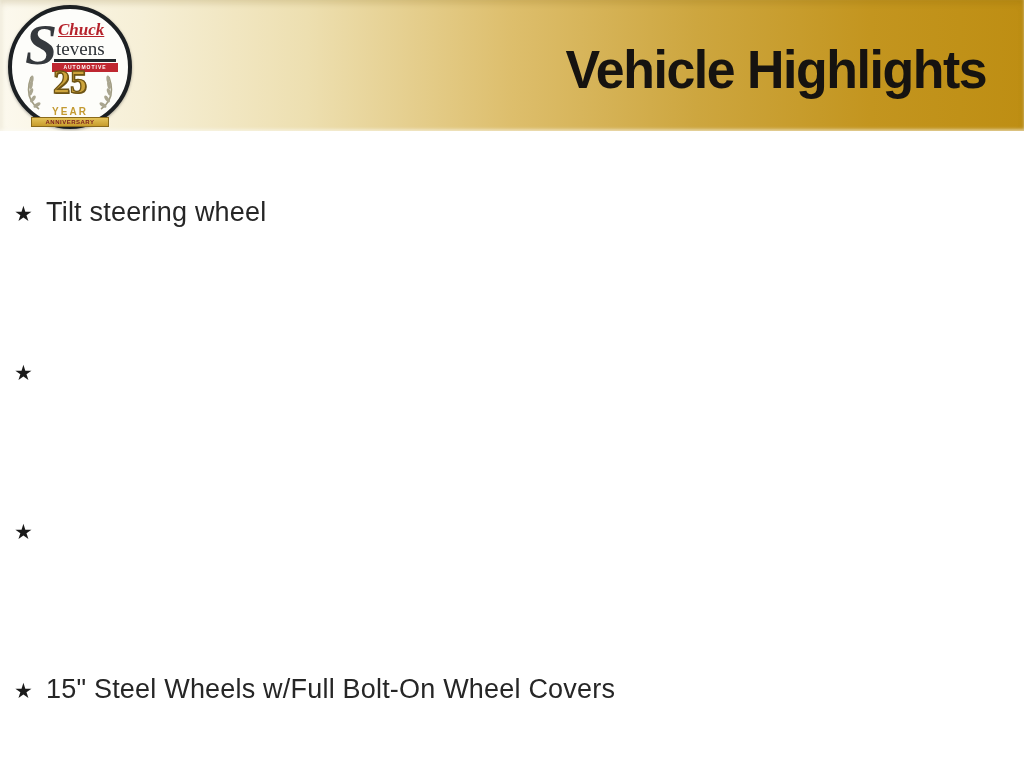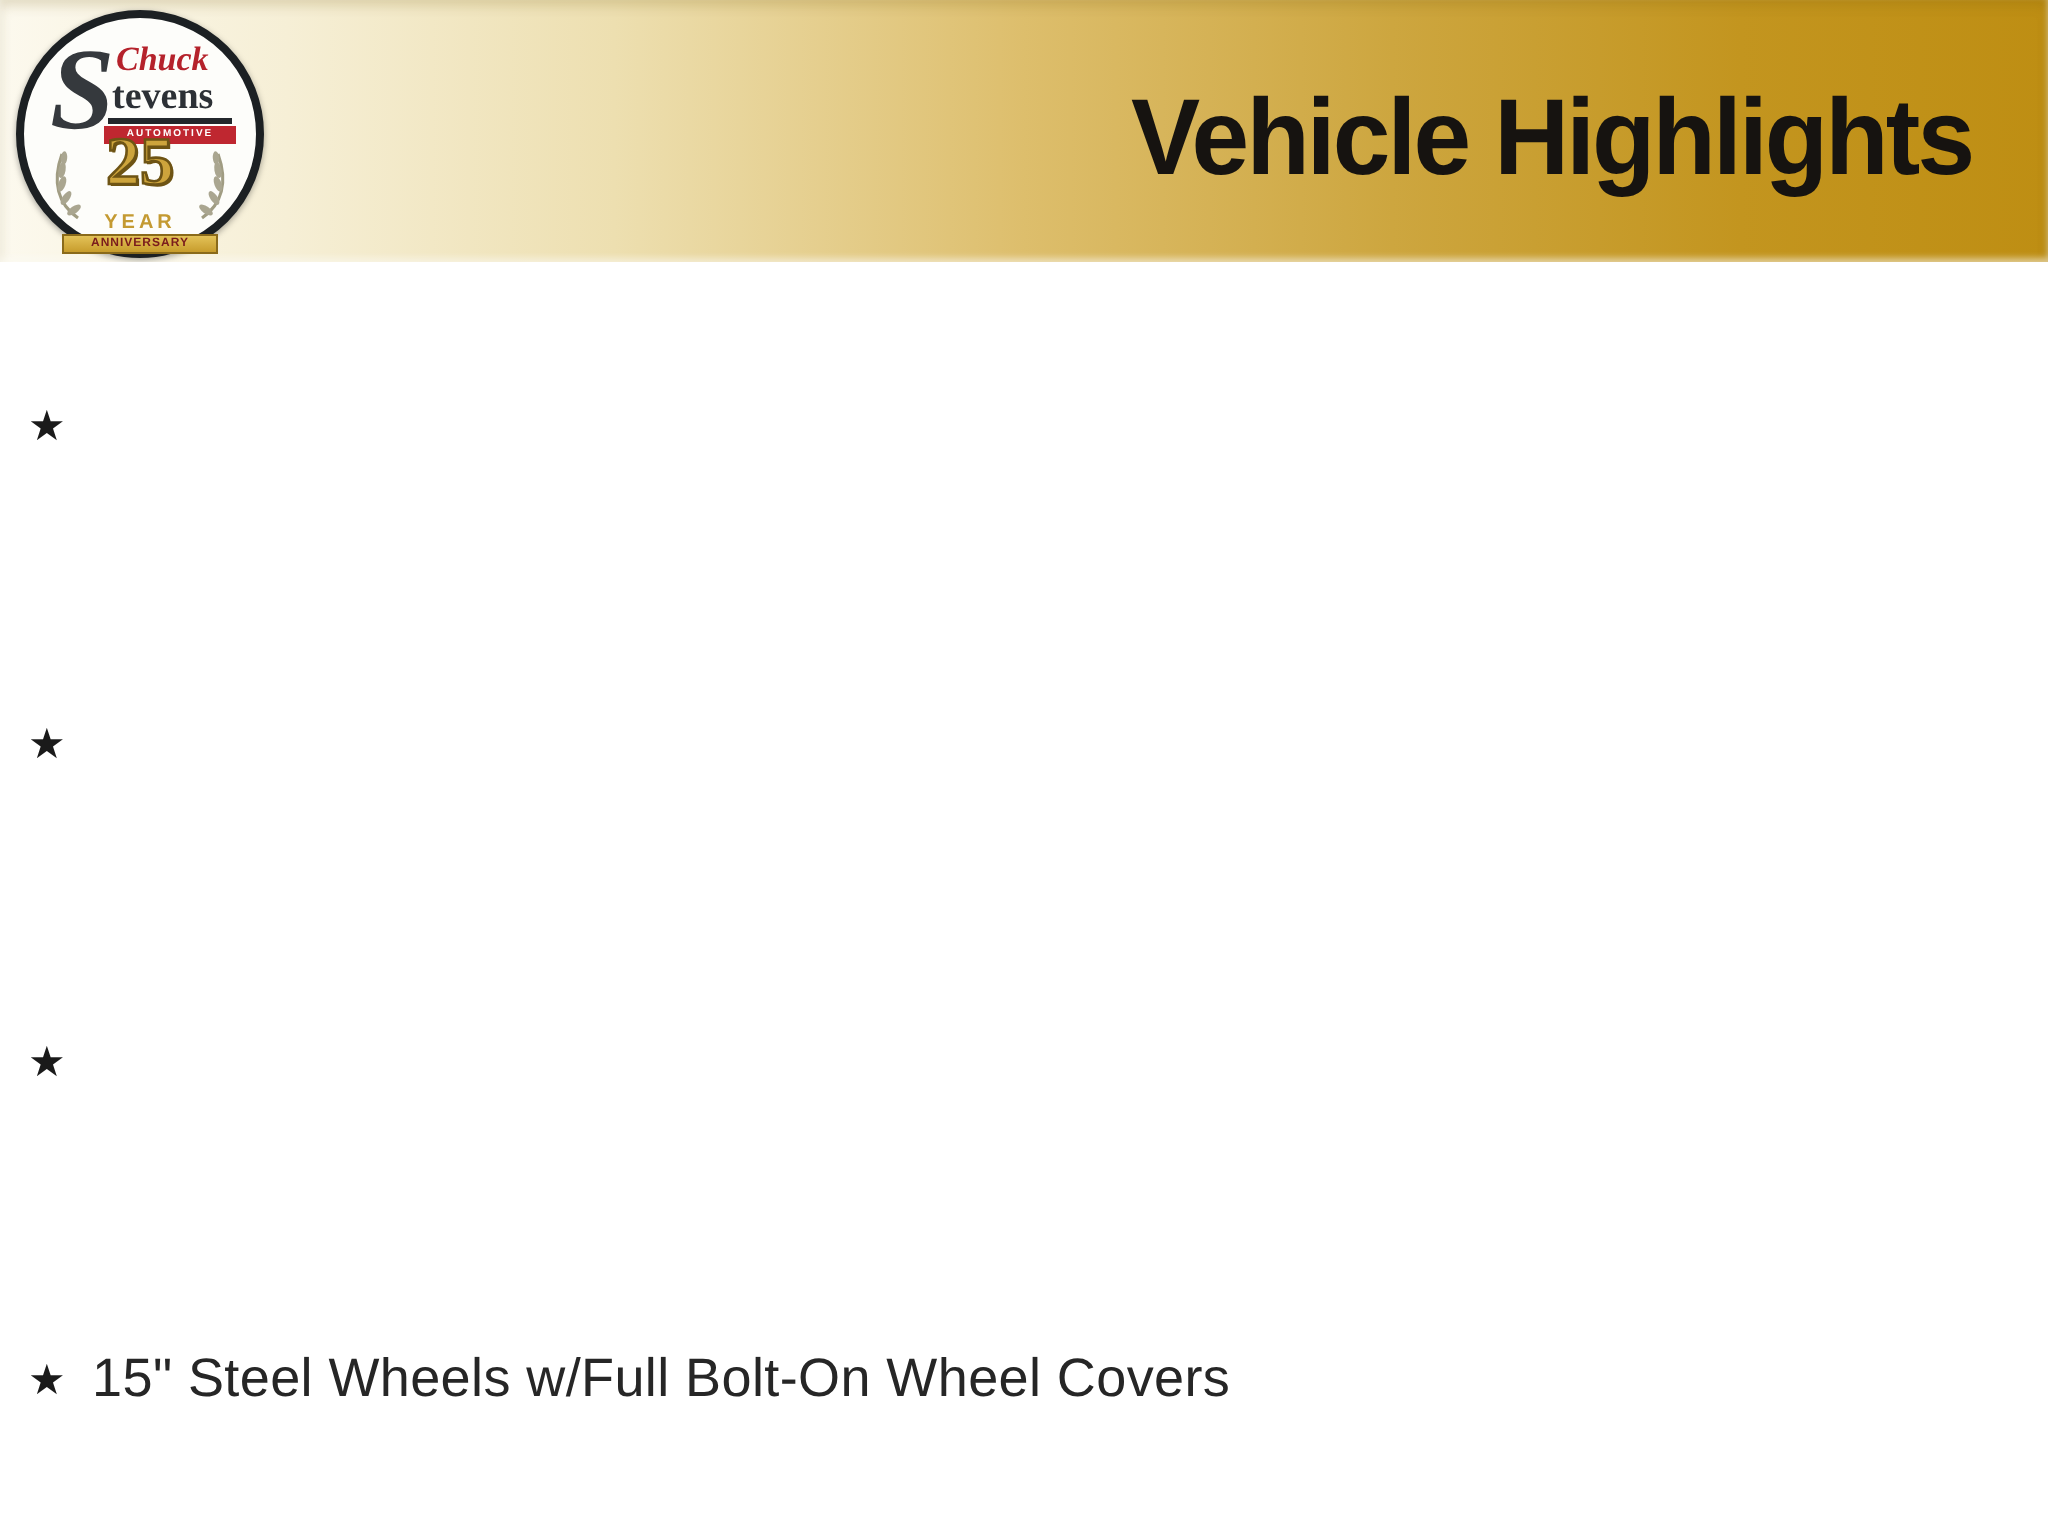--- a/index.html
+++ b/index.html
@@ -50,26 +50,26 @@
   .logo-initial {
     left: 13px; top: 2px;
     font-family: "Liberation Serif", serif;
     font-style: italic; font-weight: 700;
     font-size: 58px; color: #35393d;
   }
   .logo-name-top {
     left: 46px; top: 11px;
     font-family: "Liberation Serif", serif;
     font-style: italic; font-weight: 700;
-    font-size: 17px; color: #b5222b;
+    font-size: 17px; color: #b5222b; text-decoration: underline;
   }
   .logo-name-bottom {
     left: 44px; top: 29px;
     font-family: "Liberation Serif", serif;
-    font-weight: 700;
+    font-weight: 400;
     font-size: 19px; color: #2c3035;
   }
   .logo-rule {
     left: 42px; top: 50px;
     width: 62px; height: 3px;
     background: #23272b;
   }
   .logo-redbar {
     left: 40px; top: 54px;
     width: 66px; height: 9px;
@@ -176,20 +176,21 @@
       <span class="logo-banner">ANNIVERSARY</span>
     </div>
 
     <div class="header-title">Vehicle Highlights</div>
   </div>
 
   <div class="content">
     <ul class="highlight-list">
       <li class="highlight-item">
         <span class="star-bullet">★</span>
+        <span>Tilt steering wheel</span>
       </li>
       <li class="highlight-item">
         <span class="star-bullet">★</span>
       </li>
       <li class="highlight-item">
         <span class="star-bullet">★</span>
       </li>
       <li class="highlight-item">
         <span class="star-bullet">★</span>
         <span>15" Steel Wheels w/Full Bolt-On Wheel Covers</span>

